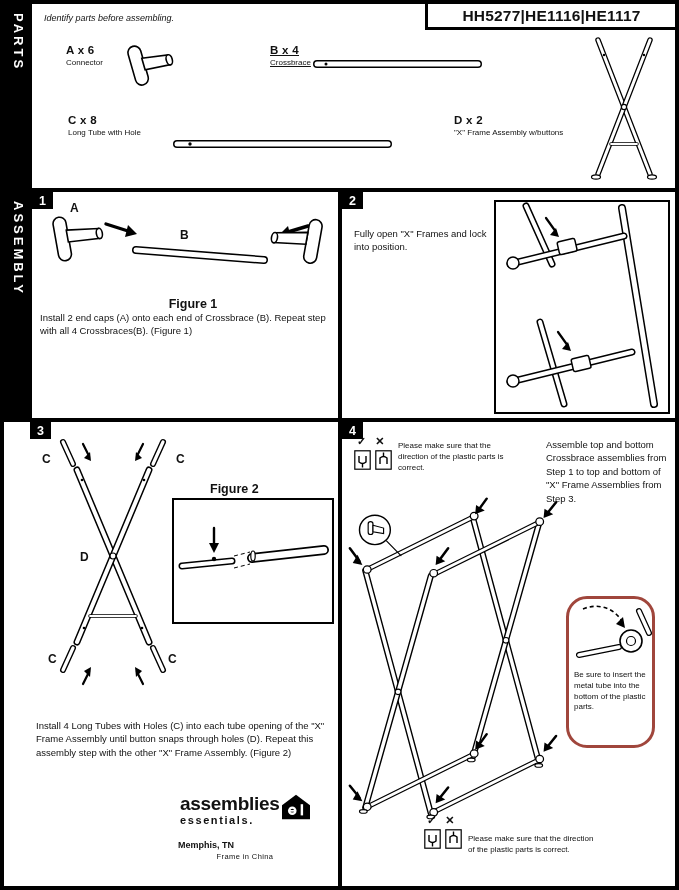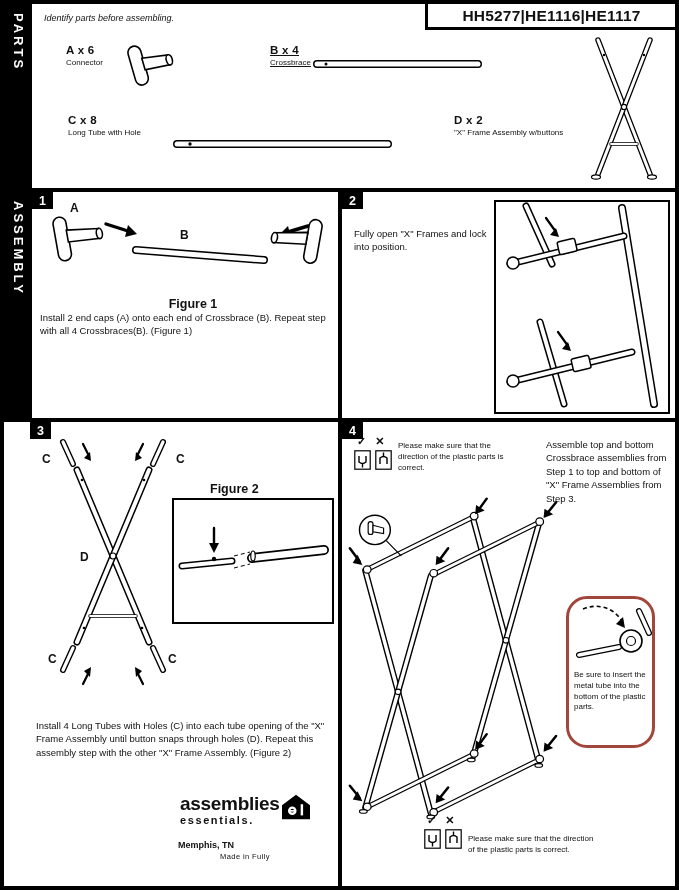--- a/index.html
+++ b/index.html
@@ -235,21 +235,21 @@
     </div>
     <svg width="28" height="26" viewBox="0 0 30 26">
       <polygon points="15,0 30,11 30,26 0,26 0,11" fill="#000"></polygon>
       <circle cx="11" cy="17" r="4.6" fill="#fff"></circle>
       <circle cx="11" cy="17" r="2" fill="#000"></circle>
       <rect x="8" y="16.2" width="6" height="1.8" fill="#fff"></rect>
       <rect x="20" y="10" width="2.6" height="12" fill="#fff"></rect>
     </svg>
   </div>
   <div class="city" style="left:174px; top:836px; width:134px;">Memphis, TN</div>
-  <div class="origin" style="left:174px; top:848px; width:134px;">Made in Fully</div>
+  <div class="origin" style="left:174px; top:848px; width:134px;">Frame in China</div>
 
   <div class="badge" style="left:338px; top:418px;">4</div>
 
   <div class="markrow" style="left:353px; top:431px;">
     <span class="mark">✓</span>
     <span class="mark">✕</span>
   </div>
   <div class="boxrow" style="left:350px; top:446px;">
     <svg width="17" height="20" viewBox="0 0 17 20">
       <rect x="0.8" y="0.8" width="15.4" height="18.4" fill="#fff" stroke="#000" stroke-width="1.2"></rect>

